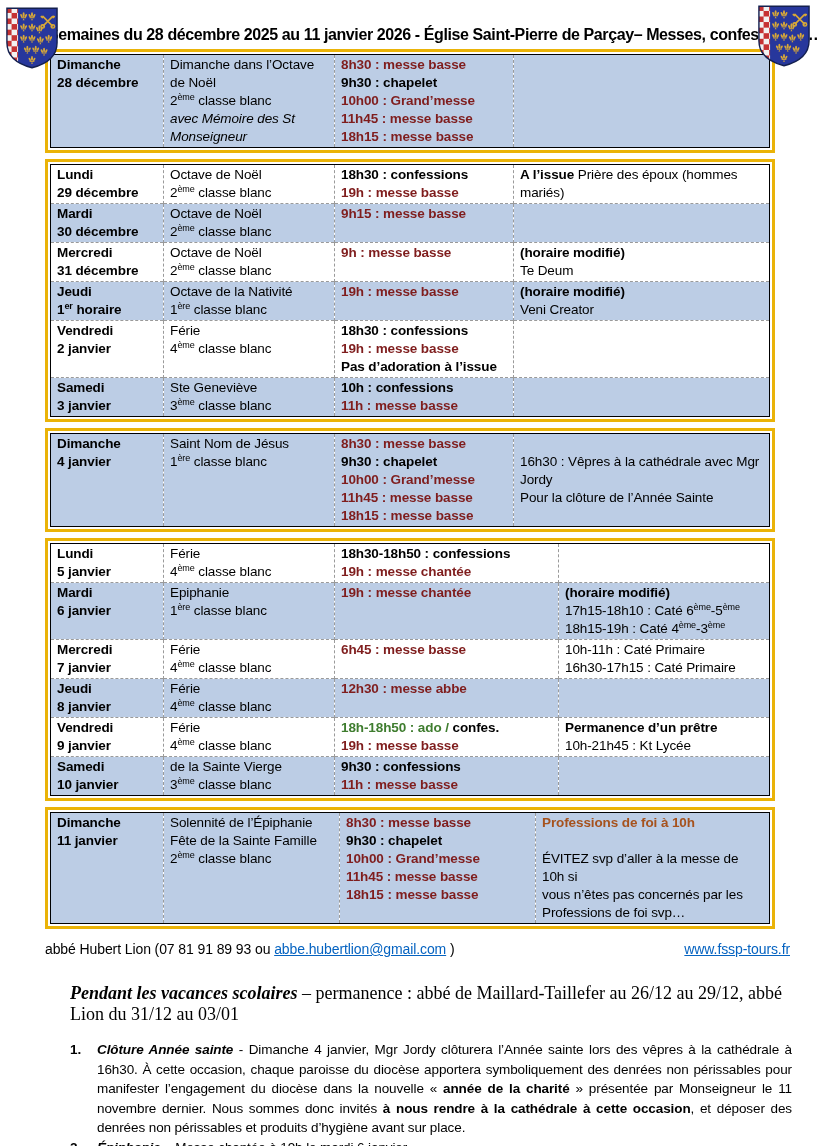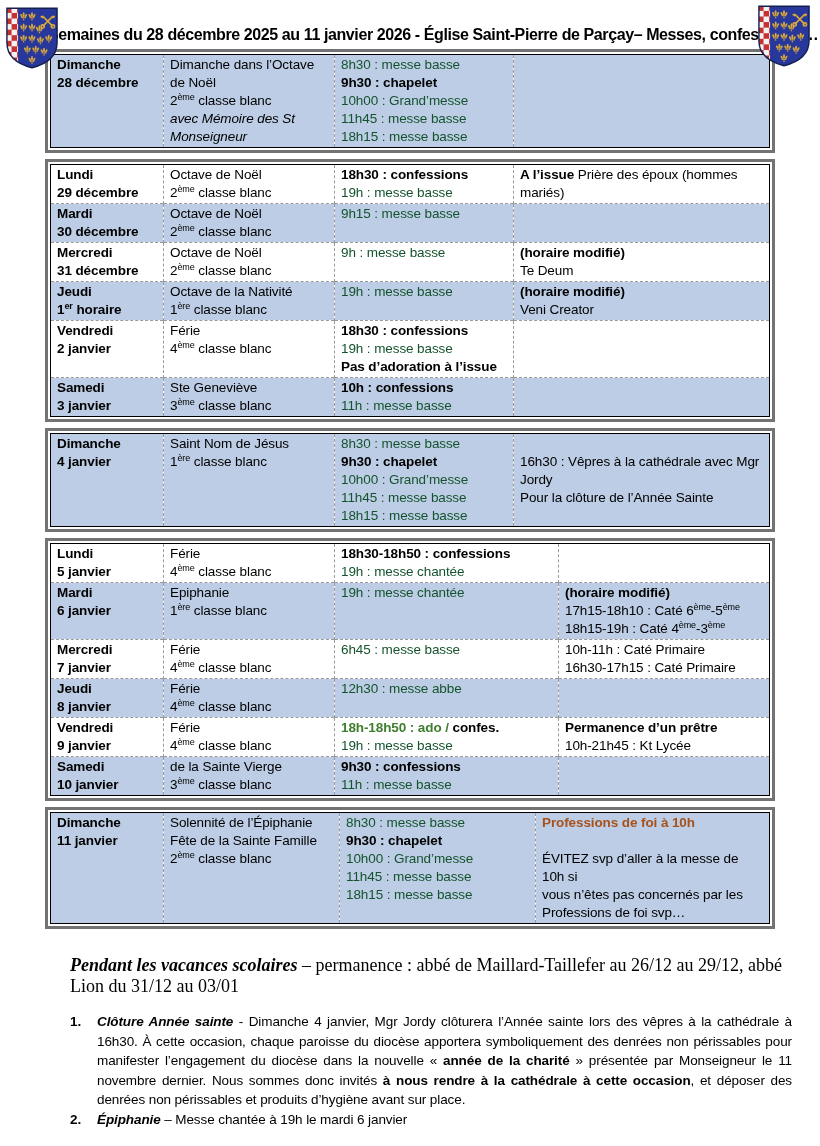--- a/index.html
+++ b/index.html
@@ -16,21 +16,21 @@
   .crest-right { left:758px; top:5px; }
   
   .title {
     margin:26px 40px 5px 48px;
     font-size:16px; font-weight:bold; letter-spacing:-0.4px;
     white-space:nowrap;
   }
   
   .tbl-outer {
     margin:0 0 6px 45px; width:730px;
-    border:3px solid #737373; padding:2px; background:#fff;
+    border:3px solid #eab308; padding:2px; background:#fff;
   }
   .tbl-outer table {
     width:100%; border-collapse:collapse; table-layout:fixed;
     border:1px solid #000;
     font-size:13.5px; line-height:18px;
   }
   td { vertical-align:top; padding:1px 6px; overflow:hidden; }
   td:not(:last-child) { border-right:1px dashed #9a9a9a; }
   tr:not(:first-child) td { border-top:1px dashed #9a9a9a; }
   tr.blue  { background:#bccde5; }
@@ -40,21 +40,21 @@
   table.cols-c col:nth-child(2){ width:176px; }
   table.cols-a col:nth-child(3){ width:179px; }
   table.cols-b col:nth-child(3){ width:224px; }
   table.cols-c col:nth-child(3){ width:196px; }
   .ln { min-height:18px; }
   sup { font-size:9px; line-height:0; }
   
   .seg-b  { font-weight:bold; }
   .seg-i  { font-style:italic; }
   .seg-bi { font-weight:bold; font-style:italic; }
-  .seg-r  { color:#14532d; font-weight:normal; }
+  .seg-r  { color:#7f1d1d; font-weight:bold; }
   .seg-g  { color:#3f7d2f; font-weight:bold; }
   .seg-o  { color:#a6521d; font-weight:bold; }
   
   .contact-row {
     display:flex; justify-content:space-between; align-items:baseline;
     margin:12px 30px 0 45px; font-size:14px;
   }
   .contact-row a { color:#0563c1; text-decoration:underline; }
   .vac {
     margin:26px 35px 0 70px;
@@ -448,20 +448,26 @@
               <div class="ln">&nbsp;</div>
               <div class="ln"><span class="">ÉVITEZ svp d’aller à la messe de 10h si</span></div>
               <div class="ln"><span class="">vous n’êtes pas concernés par les</span></div>
               <div class="ln"><span class="">Professions de foi svp…</span></div>
             </td>
           </tr>
         </tbody>
       </table>
   </div>
 
+  <div class="contact-row">
+    <div>
+      <span>abbé Hubert Lion (07 81 91 89 93 ou </span><a href="#">abbe.hubertlion@gmail.com</a><span> )</span>
+    </div>
+    <a href="#">www.fssp-tours.fr</a>
+  </div>
 
   <div class="vac">
     <span class="lead">Pendant les vacances scolaires</span><span> – permanence : abbé de Maillard-Taillefer au 26/12 au 29/12, abbé Lion du 31/12 au 03/01</span>
   </div>
 
   <div class="notes">
       <div class="note-item"><span class="num">1.</span><span class="seg-bi">Clôture Année sainte</span><span class=""> - Dimanche 4 janvier, Mgr Jordy clôturera l’Année sainte lors des vêpres à la cathédrale à 16h30. À cette occasion, chaque paroisse du diocèse apportera symboliquement des denrées non périssables pour manifester l’engagement du diocèse dans la nouvelle «  </span><span class="seg-b">année de la charité</span><span class=""> » présentée par Monseigneur le 11 novembre dernier. Nous sommes donc invités </span><span class="seg-b">à nous rendre à la cathédrale à cette occasion</span><span class="">, et déposer des denrées non périssables et produits d’hygiène avant sur place.</span></div>
       <div class="note-item"><span class="num">2.</span><span class="seg-bi">Épiphanie</span><span class=""> – Messe chantée à 19h le mardi 6 janvier</span></div>
     </div>
 

